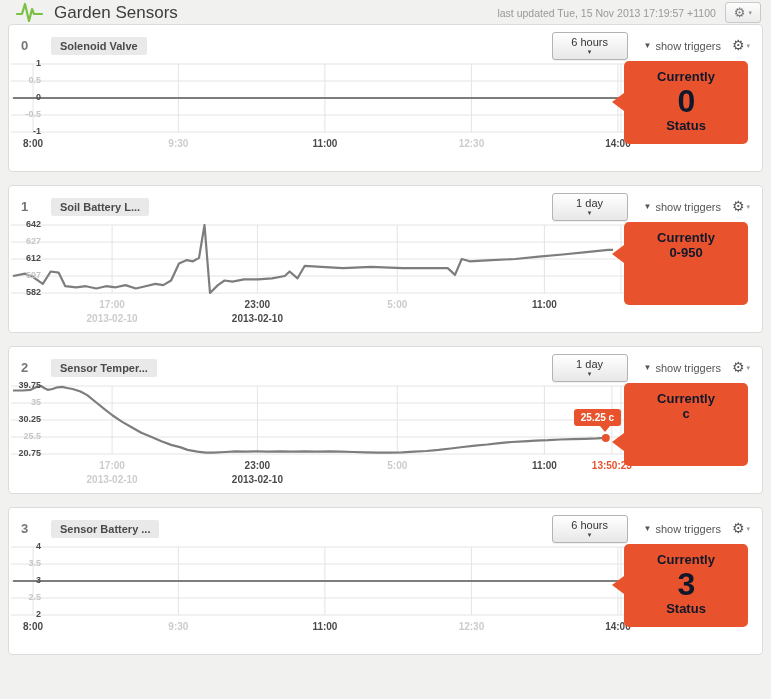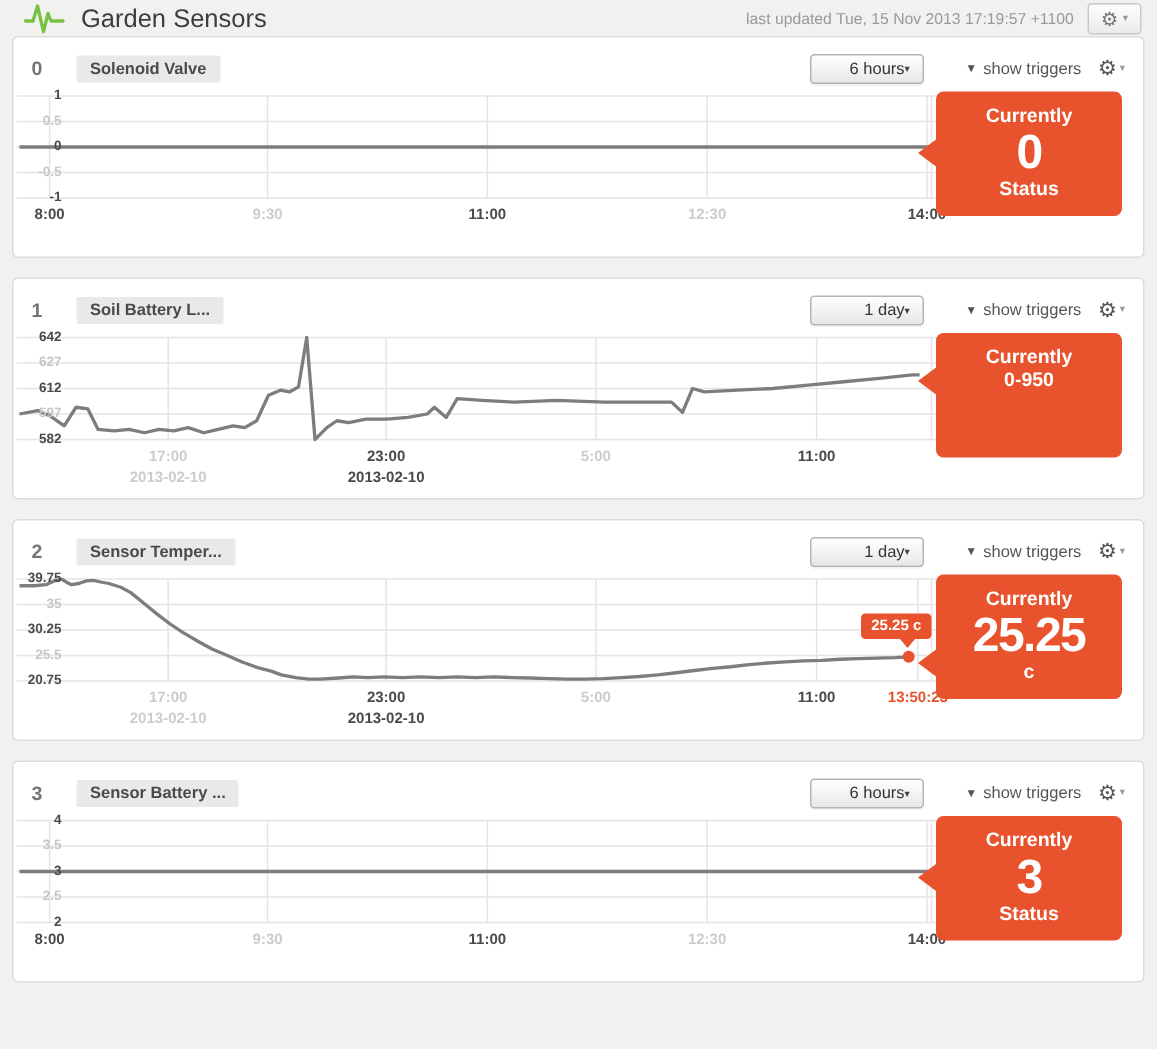--- a/index.html
+++ b/index.html
@@ -32,26 +32,27 @@
     background:#fff; border:1px solid #dcdcdc; border-radius:4px;
   }
   .card-head { display:flex; align-items:center; padding:9px 12px 4px; height:36px; }
   .feed-id { font-size:13px; font-weight:bold; color:#757575; width:22px; }
   .feed-title {
     background:#e9e9e9; border-radius:2px; padding:3px 9px;
     font-size:11px; font-weight:bold; color:#4a4a4a; margin-left:8px; white-space:nowrap;
   }
   .head-spacer { flex:1 1 auto; }
   .range-select {
-    display:flex; align-items:center; justify-content:flex-end;
-    width:76px; padding:3px 8px; margin-right:28px;
+    display:flex; align-items:center; justify-content:flex-start;
+    width:76px; padding:3px 8px; margin-right:16px;
     border:1px solid #b3b3b3; border-radius:3px;
     background:linear-gradient(#ffffff,#e7e7e7);
     font-size:11px; color:#333; cursor:pointer;
     box-shadow:0 1px 1px rgba(0,0,0,.06);
+    flex-direction:column;
   }
   .select-caret { font-size:7px; color:#444; }
   .triggers { display:flex; align-items:center; gap:4px; font-size:11px; color:#555; margin-right:11px; cursor:pointer; white-space:nowrap; }
   .tri-glyph { font-size:8px; color:#555; }
   .panel-gear { display:flex; align-items:center; gap:2px; cursor:pointer; }
   .panel-gear .gear-glyph { font-size:14px; color:#555; }
 
   
   .chart-zone { position:relative; margin:2px 0 0 2px; height:104px; }
   .chart-zone svg { position:absolute; left:0; top:0; }
@@ -74,21 +75,21 @@
   }
   .tip-arrow {
     position:absolute; z-index:3; width:0; height:0;
     border-left:5px solid transparent; border-right:5px solid transparent;
     border-top:6px solid var(--accent);
   }
 
   
   .cbox {
     position:absolute; top:36px; right:14px; width:124px; height:83px;
-    background:var(--accent); border-radius:5px; color:#ffffff; text-align:center; z-index:2;
+    background:var(--accent); border-radius:5px; color:#0f172a; text-align:center; z-index:2;
   }
   .cbox-arrow {
     position:absolute; left:-12px; top:30px; width:0; height:0;
     border-top:9px solid transparent; border-bottom:9px solid transparent;
     border-right:12px solid var(--accent);
   }
   .cbox-heading { font-size:13px; font-weight:bold; margin-top:8px; }
   .cbox-value { font-size:32px; font-weight:bold; line-height:34px; letter-spacing:-1px; }
   .cbox-sub { font-size:13px; font-weight:bold; }
 </style>
@@ -259,21 +260,20 @@
         <div class="xtick xdate strong" style="left: 206.416px;">2013-02-10</div>
         <div class="xtick light" style="left: 346.256px;">5:00</div>
         <div class="xtick strong" style="left: 493.392px;">11:00</div>
         <div class="xtick accent" style="left: 560.88px;">13:50:23</div>
         <div class="tip" style="left: 562.8px; top: 23.8947px;">25.25 c</div>
         <div class="tip-arrow" style="left: 588.8px; top: 40.8947px;"></div>
       </div>
     <div class="cbox">
       <div class="cbox-arrow" style="top: 49.8947px;"></div>
       <div class="cbox-heading">Currently</div>
-      <div class="cbox-value">25.25</div>
       <div class="cbox-sub">c</div>
     </div>
   </div>
 
   <div class="card">
     <div class="card-head">
       <span class="feed-id">3</span>
       <span class="feed-title">Sensor Battery ...</span>
       <span class="head-spacer"></span>
       <span class="range-select">

